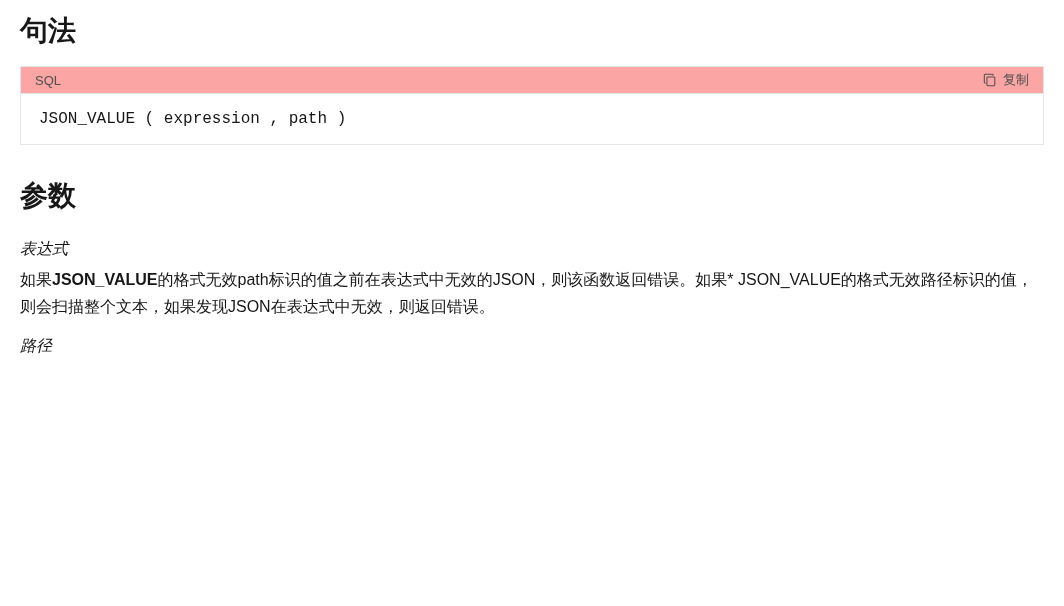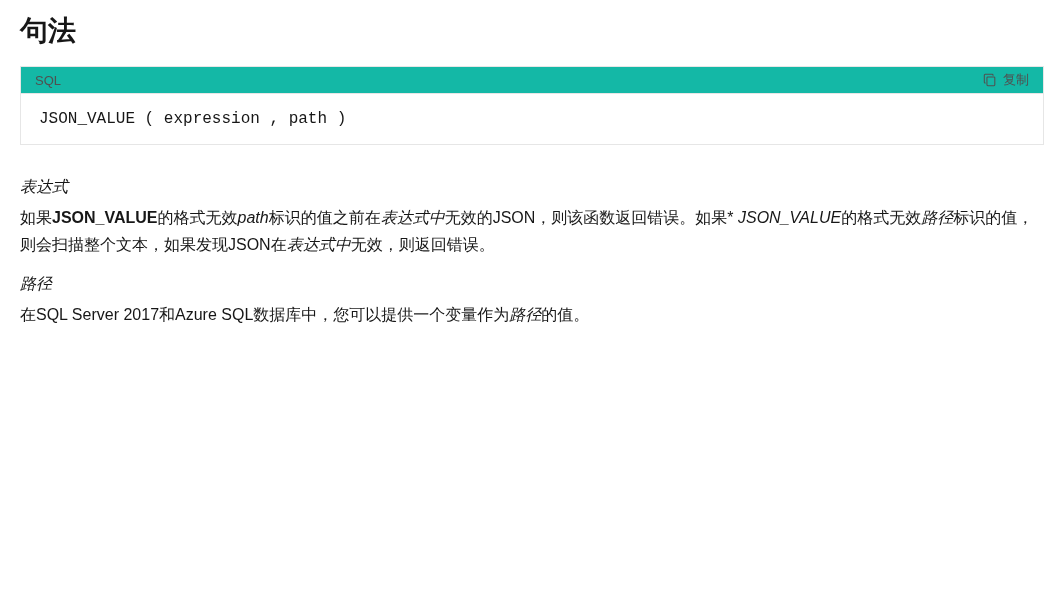--- a/index.html
+++ b/index.html
@@ -21,21 +21,21 @@
       margin-top: 12px;
     }
     .code-block {
       border: 1px solid #e6e6e6;
       margin-bottom: 32px;
     }
     .code-header {
       display: flex;
       justify-content: space-between;
       align-items: center;
-      background: #14b8a6;
+      background: #fca5a5;
       padding: 4px 14px;
       border-bottom: 1px solid #e6e6e6;
       font-size: 13px;
       color: #505050;
     }
     .copy-btn {
       display: inline-flex;
       align-items: center;
       gap: 6px;
       cursor: pointer;
@@ -65,21 +65,20 @@
       font-size: 16px;
       margin-bottom: 6px;
       margin-top: 14px;
     }
     p {
       font-size: 16px;
       line-height: 1.7;
       margin-bottom: 16px;
     }
     .italic {
-      font-style: italic;
     }
     .bold {
       font-weight: 700;
     }
     a {
       color: #0065b3;
       text-decoration: none;
     }
   </style>
 </head>
@@ -95,26 +94,24 @@
         <rect x="4.5" y="4.5" width="9" height="10" rx="1"></rect>
         <path d="M3 11.5H2.5a1 1 0 0 1-1-1v-8a1 1 0 0 1 1-1h8a1 1 0 0 1 1 1V3"></path>
       </svg>
       <span>复制</span>
     </span>
   </div>
   <div class="code-content">JSON_VALUE ( expression , path )</div>
 </div>
 
 <div class="section">
+  <h2>参数</h2>
 
   <div class="param-name">表达式</div>
 
   <p>
     <span>如果</span><span class="bold">JSON_VALUE</span><span>的格式无效</span><span class="italic">path</span><span>标识的值之前在</span><span class="italic">表达式中</span><span>无效的JSON，则该函数返回错误。如果* </span><span class="italic">JSON_VALUE</span><span>的格式无效</span><span class="italic">路径</span><span>标识的值，则会扫描整个文本，如果发现JSON在</span><span class="italic">表达式中</span><span>无效，则返回错误。</span>
   </p>
 
   <div class="param-name">路径</div>
 
-  <p>
-    <span>在SQL Server 2017和Azure SQL数据库中，您可以提供一个变量作为</span><span class="italic">路径</span><span>的值。</span>
-  </p>
 
 </div>
 
 </body></html>

